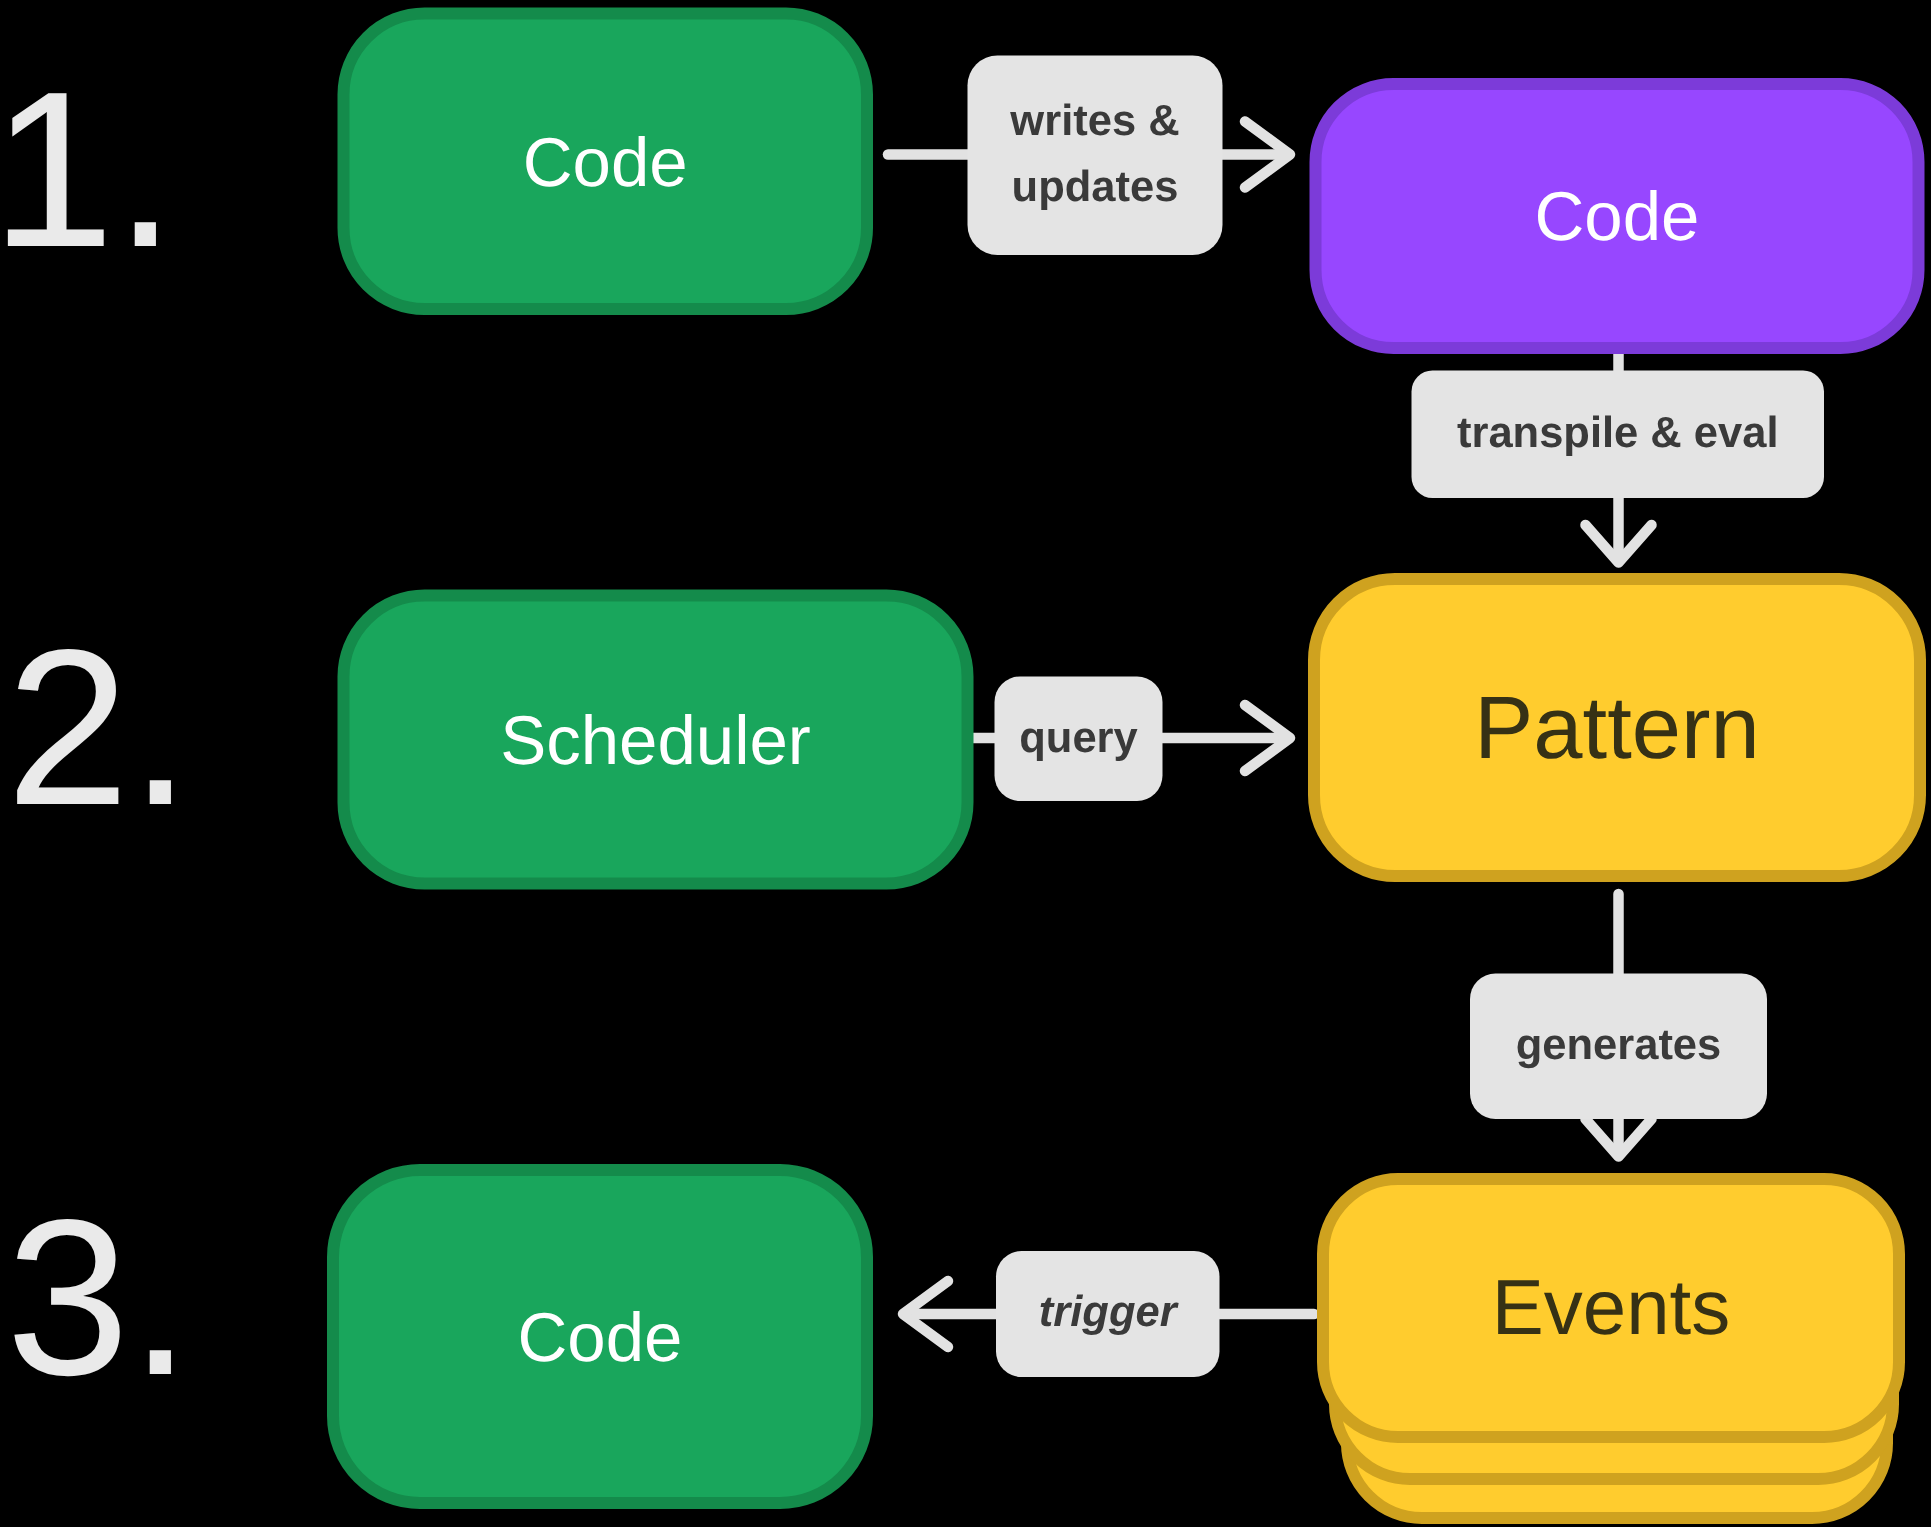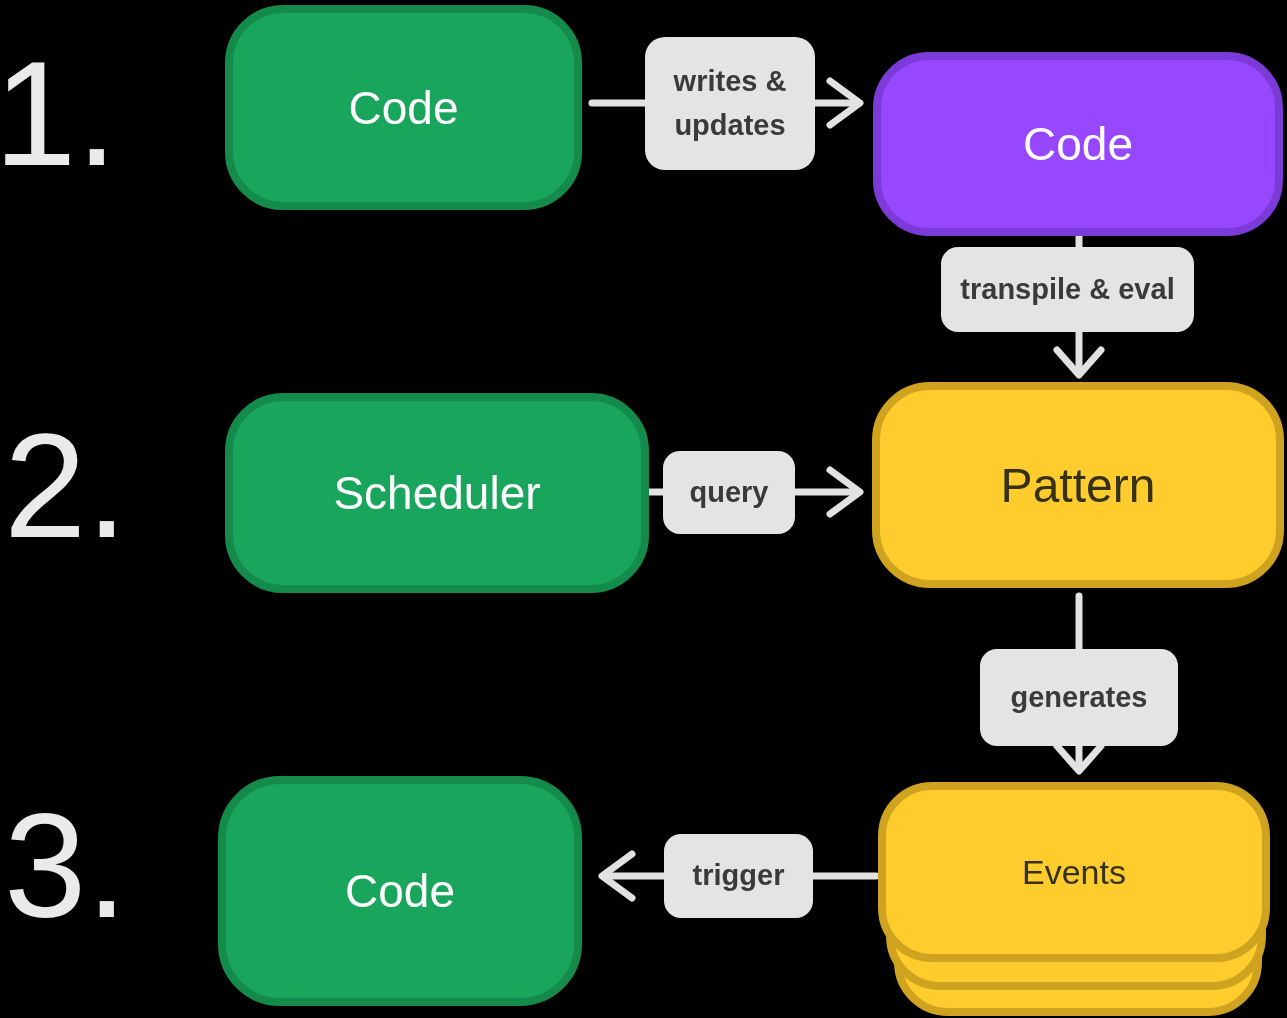--- a/index.html
+++ b/index.html
@@ -66,32 +66,32 @@
   <div class="node green" style="left:225px;top:5px;width:357px;height:205px;border-radius:58px;">
     <span>Code</span>
   </div>
   <div class="node purple" style="left:873px;top:8px;width:410px;height:184px;border-radius:56px;">
     <span>Code</span>
   </div>
 
   <div class="node green" style="left:225px;top:393px;width:424px;height:200px;border-radius:58px;">
     <span>Scheduler</span>
   </div>
-  <div class="node yellow" style="left:872px;top:382px;width:412px;height:206px;border-radius:58px;font-size:48px;">
+  <div class="node yellow" style="left:872px;top:382px;width:412px;height:206px;border-radius:58px;font-size:59px;">
     <span>Pattern</span>
   </div>
 
   <div class="node green" style="left:218px;top:776px;width:364px;height:230px;border-radius:62px;">
     <span>Code</span>
   </div>
   <div class="node yellow backcard2" style="left:894px;top:840px;width:368px;height:176px;border-radius:54px;"></div>
   <div class="node yellow backcard" style="left:886px;top:812px;width:380px;height:178px;border-radius:54px;"></div>
-  <div class="node yellow" style="left:878px;top:782px;width:392px;height:180px;border-radius:54px;font-size:34px;">
+  <div class="node yellow" style="left:878px;top:782px;width:392px;height:180px;border-radius:54px;font-size:52px;">
     <span>Events</span>
   </div>
 
   <div class="edge-label" style="left:645px;top:37px;width:170px;height:133px;border-radius:20px;">writes &amp; updates</div>
-  <div class="edge-label" style="left:941px;top:247px;width:253px;height:85px;">transpile &amp; eval</div>
-  <div class="edge-label" style="left:663px;top:451px;width:132px;height:83px;">query</div>
+  <div class="edge-label" style="left:941px;top:247px;width:275px;height:85px;border-radius:14px;">transpile &amp; eval</div>
+  <div class="edge-label" style="left:663px;top:451px;width:112px;height:83px;">query</div>
   <div class="edge-label" style="left:980px;top:649px;width:198px;height:97px;">generates</div>
-  <div class="edge-label" style="left:664px;top:834px;width:149px;height:84px;">trigger</div>
+  <div class="edge-label" style="left:664px;top:834px;width:149px;height:84px;font-style:italic;">trigger</div>
 
 </div>
 
 </body></html>

